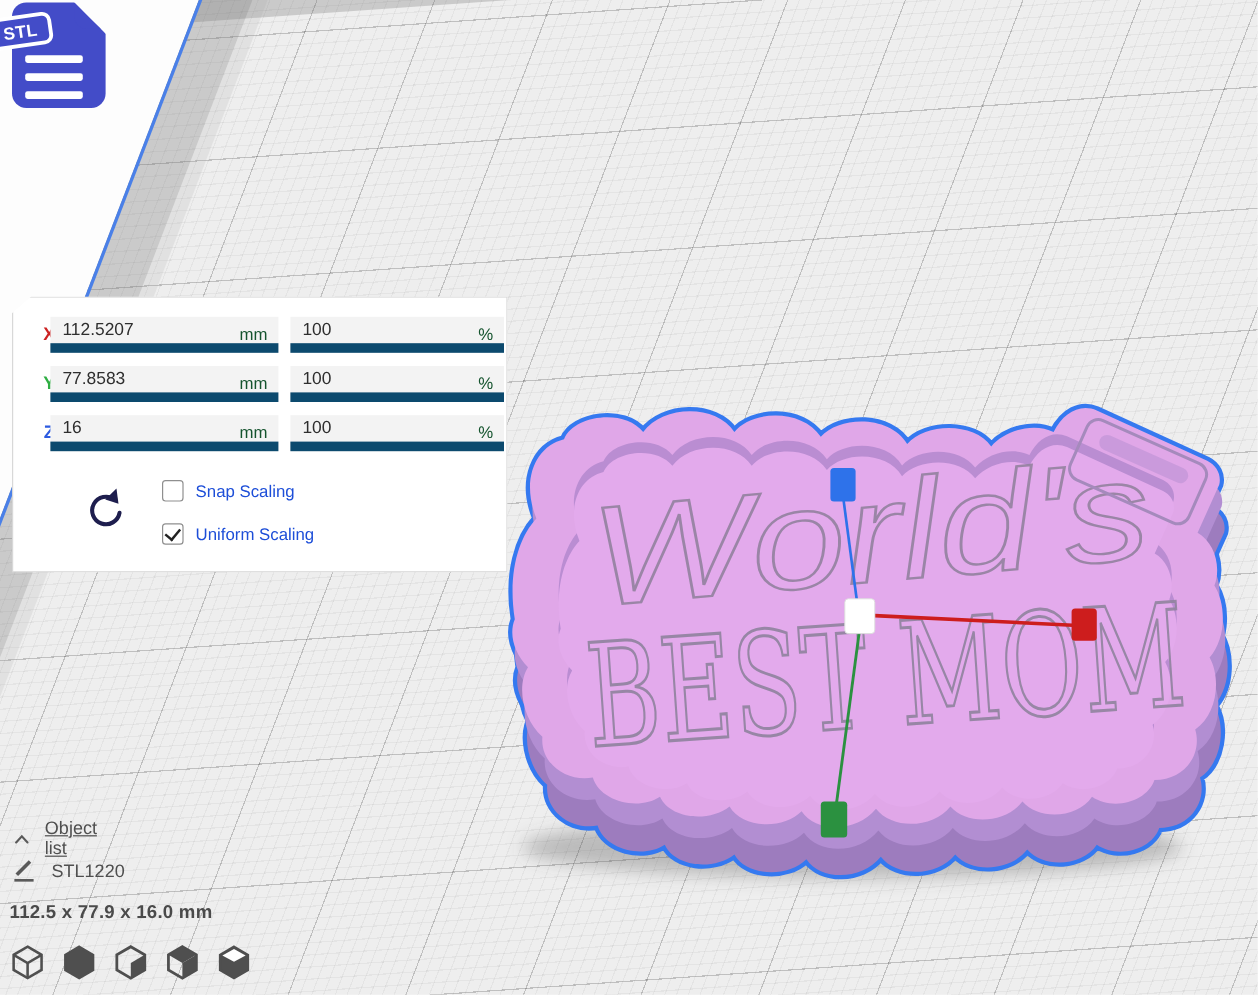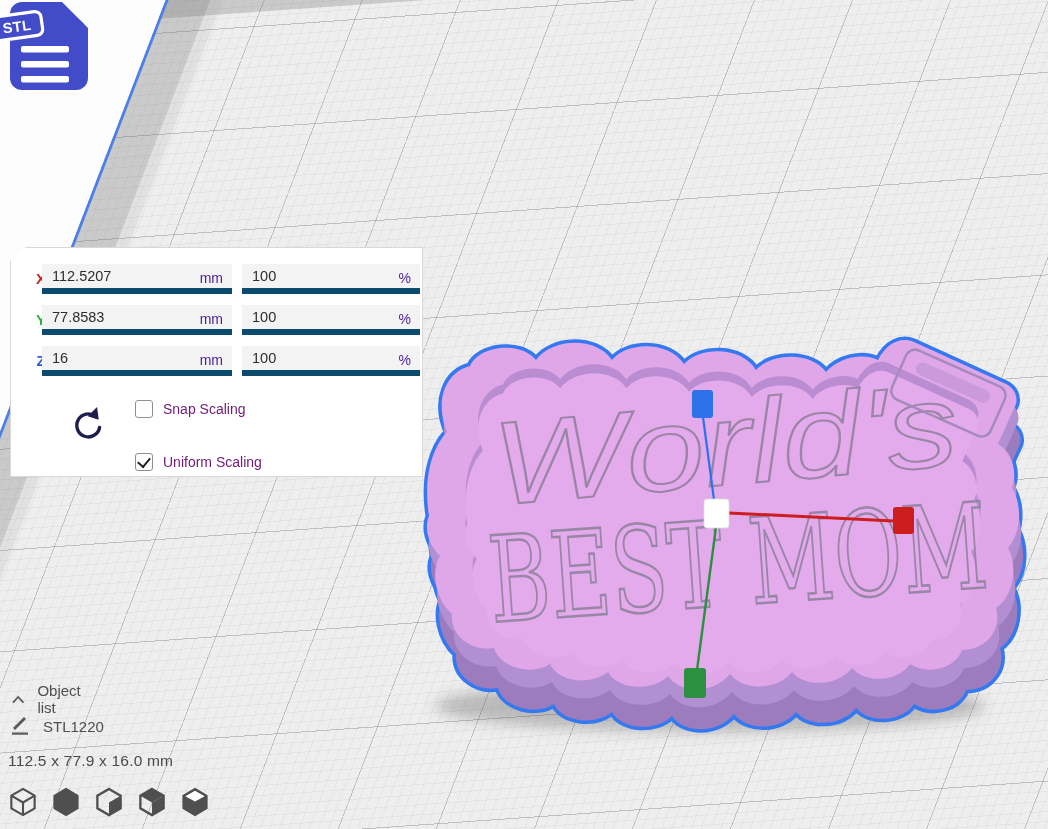--- a/index.html
+++ b/index.html
@@ -43,57 +43,57 @@
   }
   .axis-row{position:absolute;left:0;height:30px;width:100%;}
   .axis-row.r0{top:16px;} .axis-row.r1{top:57px;} .axis-row.r2{top:98px;}
   .axis-label{
     position:absolute;left:22px;top:0;width:16px;line-height:30px;
     font-size:15px;font-weight:bold;text-align:center;
   }
   .axis-label.x{color:#cc2222;} .axis-label.y{color:#2fae43;} .axis-label.z{color:#2d5be0;}
   .field{
     position:absolute;top:0;height:30px;background:#f3f3f3;
-    border:none;border-bottom:6px solid #0c4a6e;box-sizing:border-box;
+    border:none;border-bottom:8px solid #0c4a6e;box-sizing:border-box;
   }
   .field input{
     position:absolute;left:0;top:0;width:100%;height:100%;
     background:transparent;border:none;outline:none;
     font-family:"Liberation Sans",sans-serif;font-size:14.5px;color:#2e2e2e;
     padding:0 34px 0 10px;box-sizing:border-box;
   }
   .field .unit{
     position:absolute;right:9px;top:0;line-height:28px;
-    font-size:14px;color:#4c1d95;pointer-events:none;
+    font-size:14px;color:#14532d;pointer-events:none;
   }
   .field.f-mm{left:31px;width:190px;}
   .field.f-pct{left:231px;width:178px;}
 
   .reset-btn{position:absolute;left:58px;top:404px;width:34px;height:38px;cursor:pointer;}
   .reset-btn{top:157px;} 
 
   .chk-row{position:absolute;left:124px;height:20px;display:flex;align-items:center;gap:10px;cursor:pointer;}
-  .chk-row.c0{top:151px;} .chk-row.c1{top:204px;}
+  .chk-row.c0{top:151px;} .chk-row.c1{top:187px;}
   .checkbox{
     width:18px;height:18px;border:1.6px solid #8f8f8f;border-radius:3px;
     background:#fff;box-sizing:border-box;position:relative;flex:0 0 auto;
   }
   .checkbox.checked::after{
     content:"";position:absolute;left:4px;top:1px;width:6px;height:10px;
     border:solid #222;border-width:0 2.4px 2.4px 0;transform:rotate(40deg);
   }
-  .chk-label{font-size:14px;color:#701a75;}
+  .chk-label{font-size:14px;color:#1d4ed8;}
 
   
   .objlist{position:absolute;left:0;top:676px;z-index:2;color:#4f4f4f;}
   .obj-row{position:absolute;display:flex;align-items:center;gap:13px;}
-  .obj-row.header{left:12px;top:6px;cursor:pointer;}
+  .obj-row.header{left:12px;top:6px;cursor:pointer;text-decoration:underline;}
   .obj-row.item{left:10px;top:40px;text-align:right;}
   .obj-row .txt{font-size:15px;}
-  .dims{position:absolute;left:8px;top:76px;font-size:15.5px;color:#4a4a4a;letter-spacing:0.2px;white-space:nowrap;}
+  .dims{position:absolute;left:8px;top:76px;font-size:15.5px;color:#4a4a4a;letter-spacing:0.2px;white-space:nowrap;font-weight:bold;}
 
   
   .view-toolbar{position:absolute;left:8px;top:786px;z-index:2;display:flex;gap:13px;}
   .view-btn{width:30px;height:32px;cursor:pointer;}
 
   .svgtext{font-family:"Liberation Sans",sans-serif;}
 </style>
 </head>
 <body>
 

